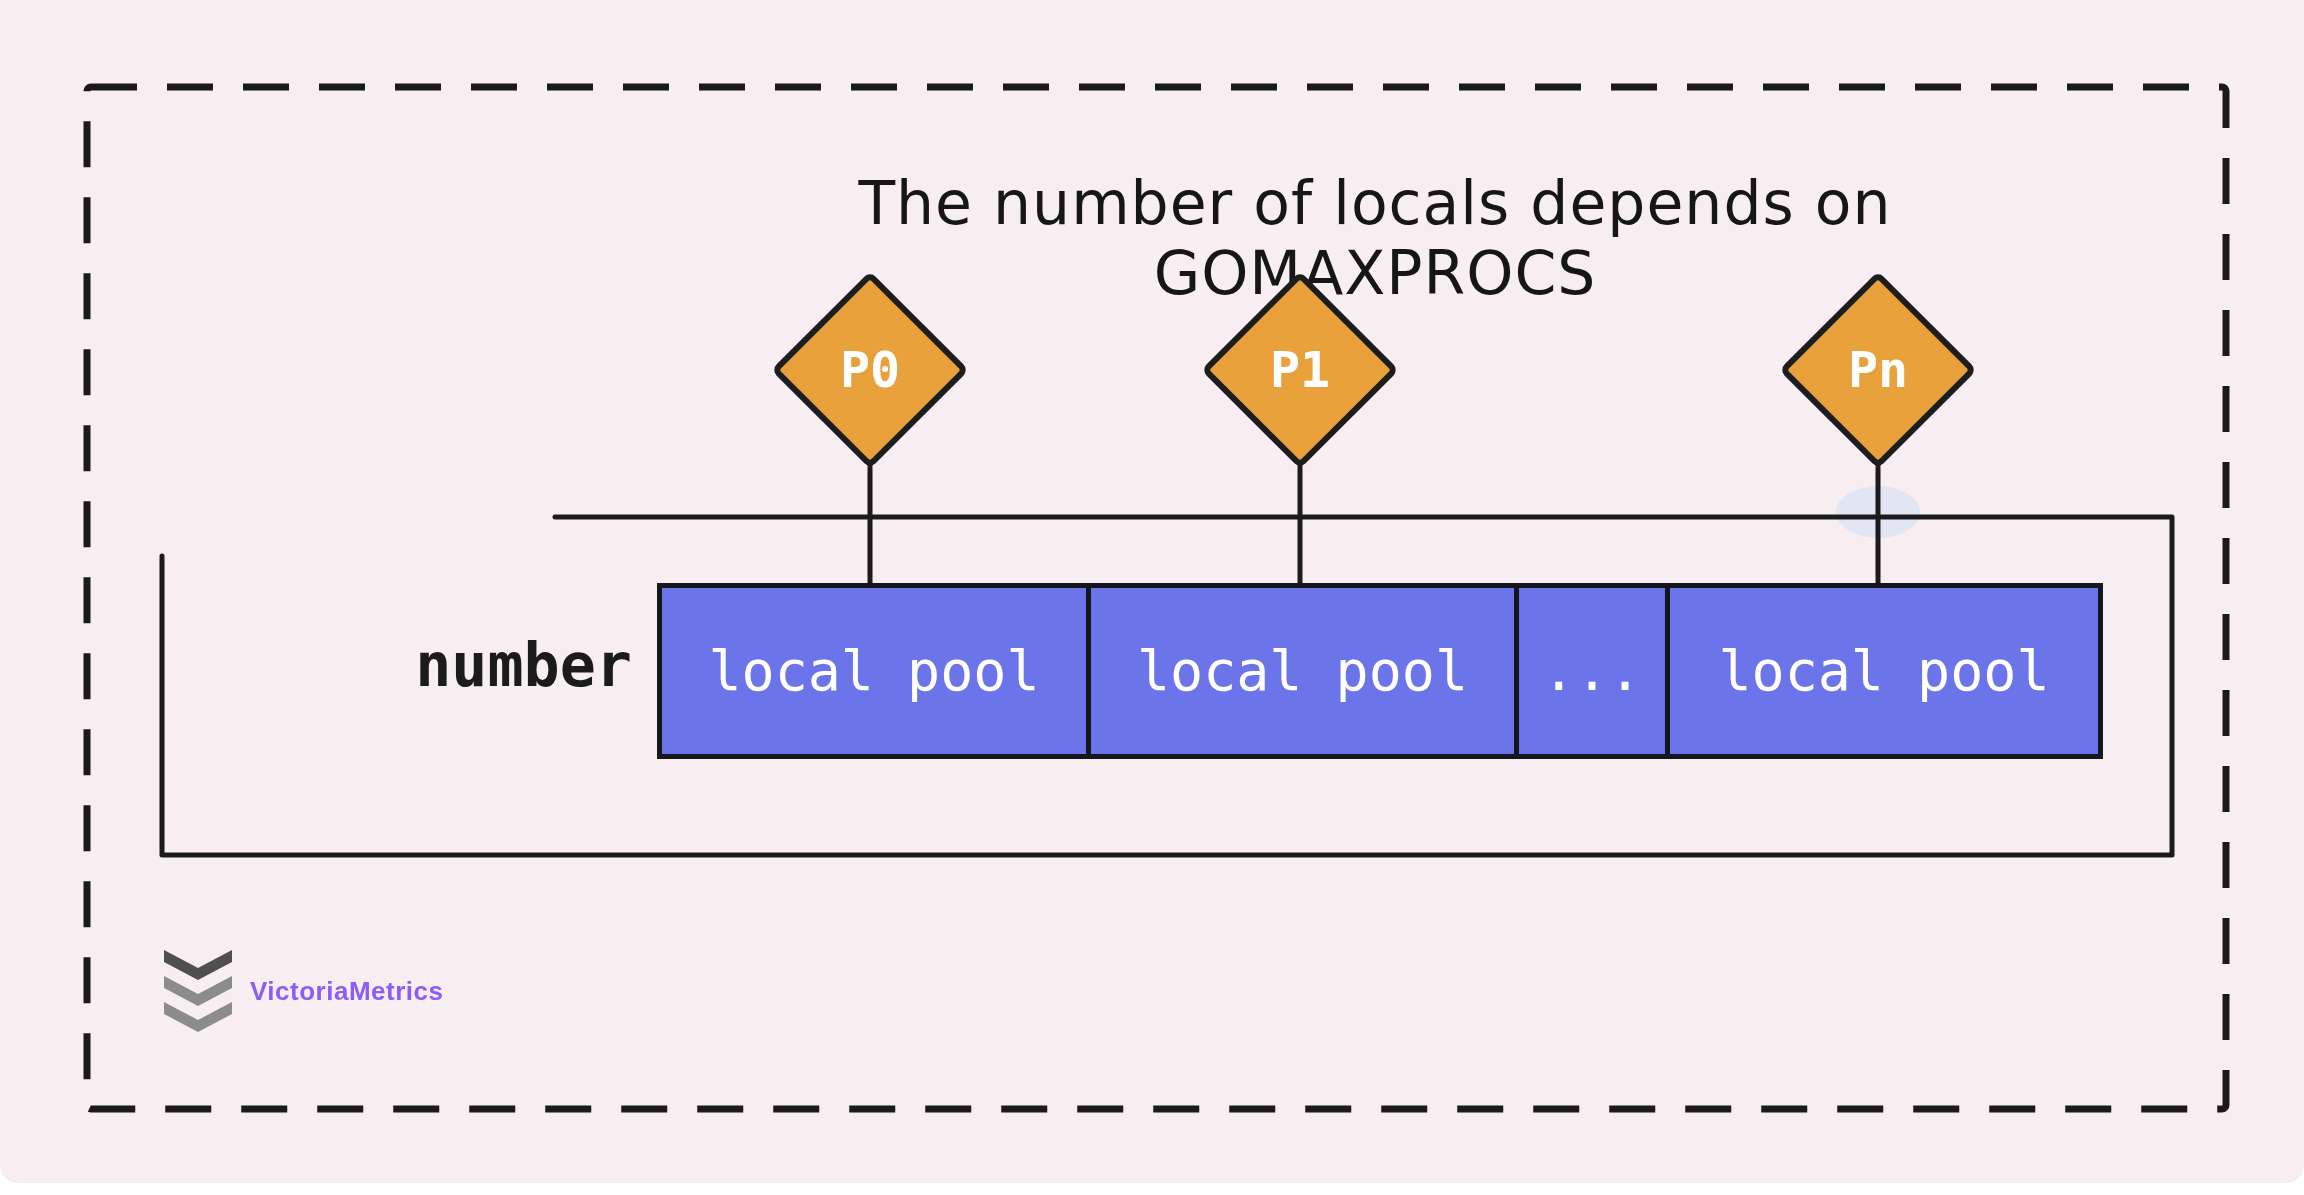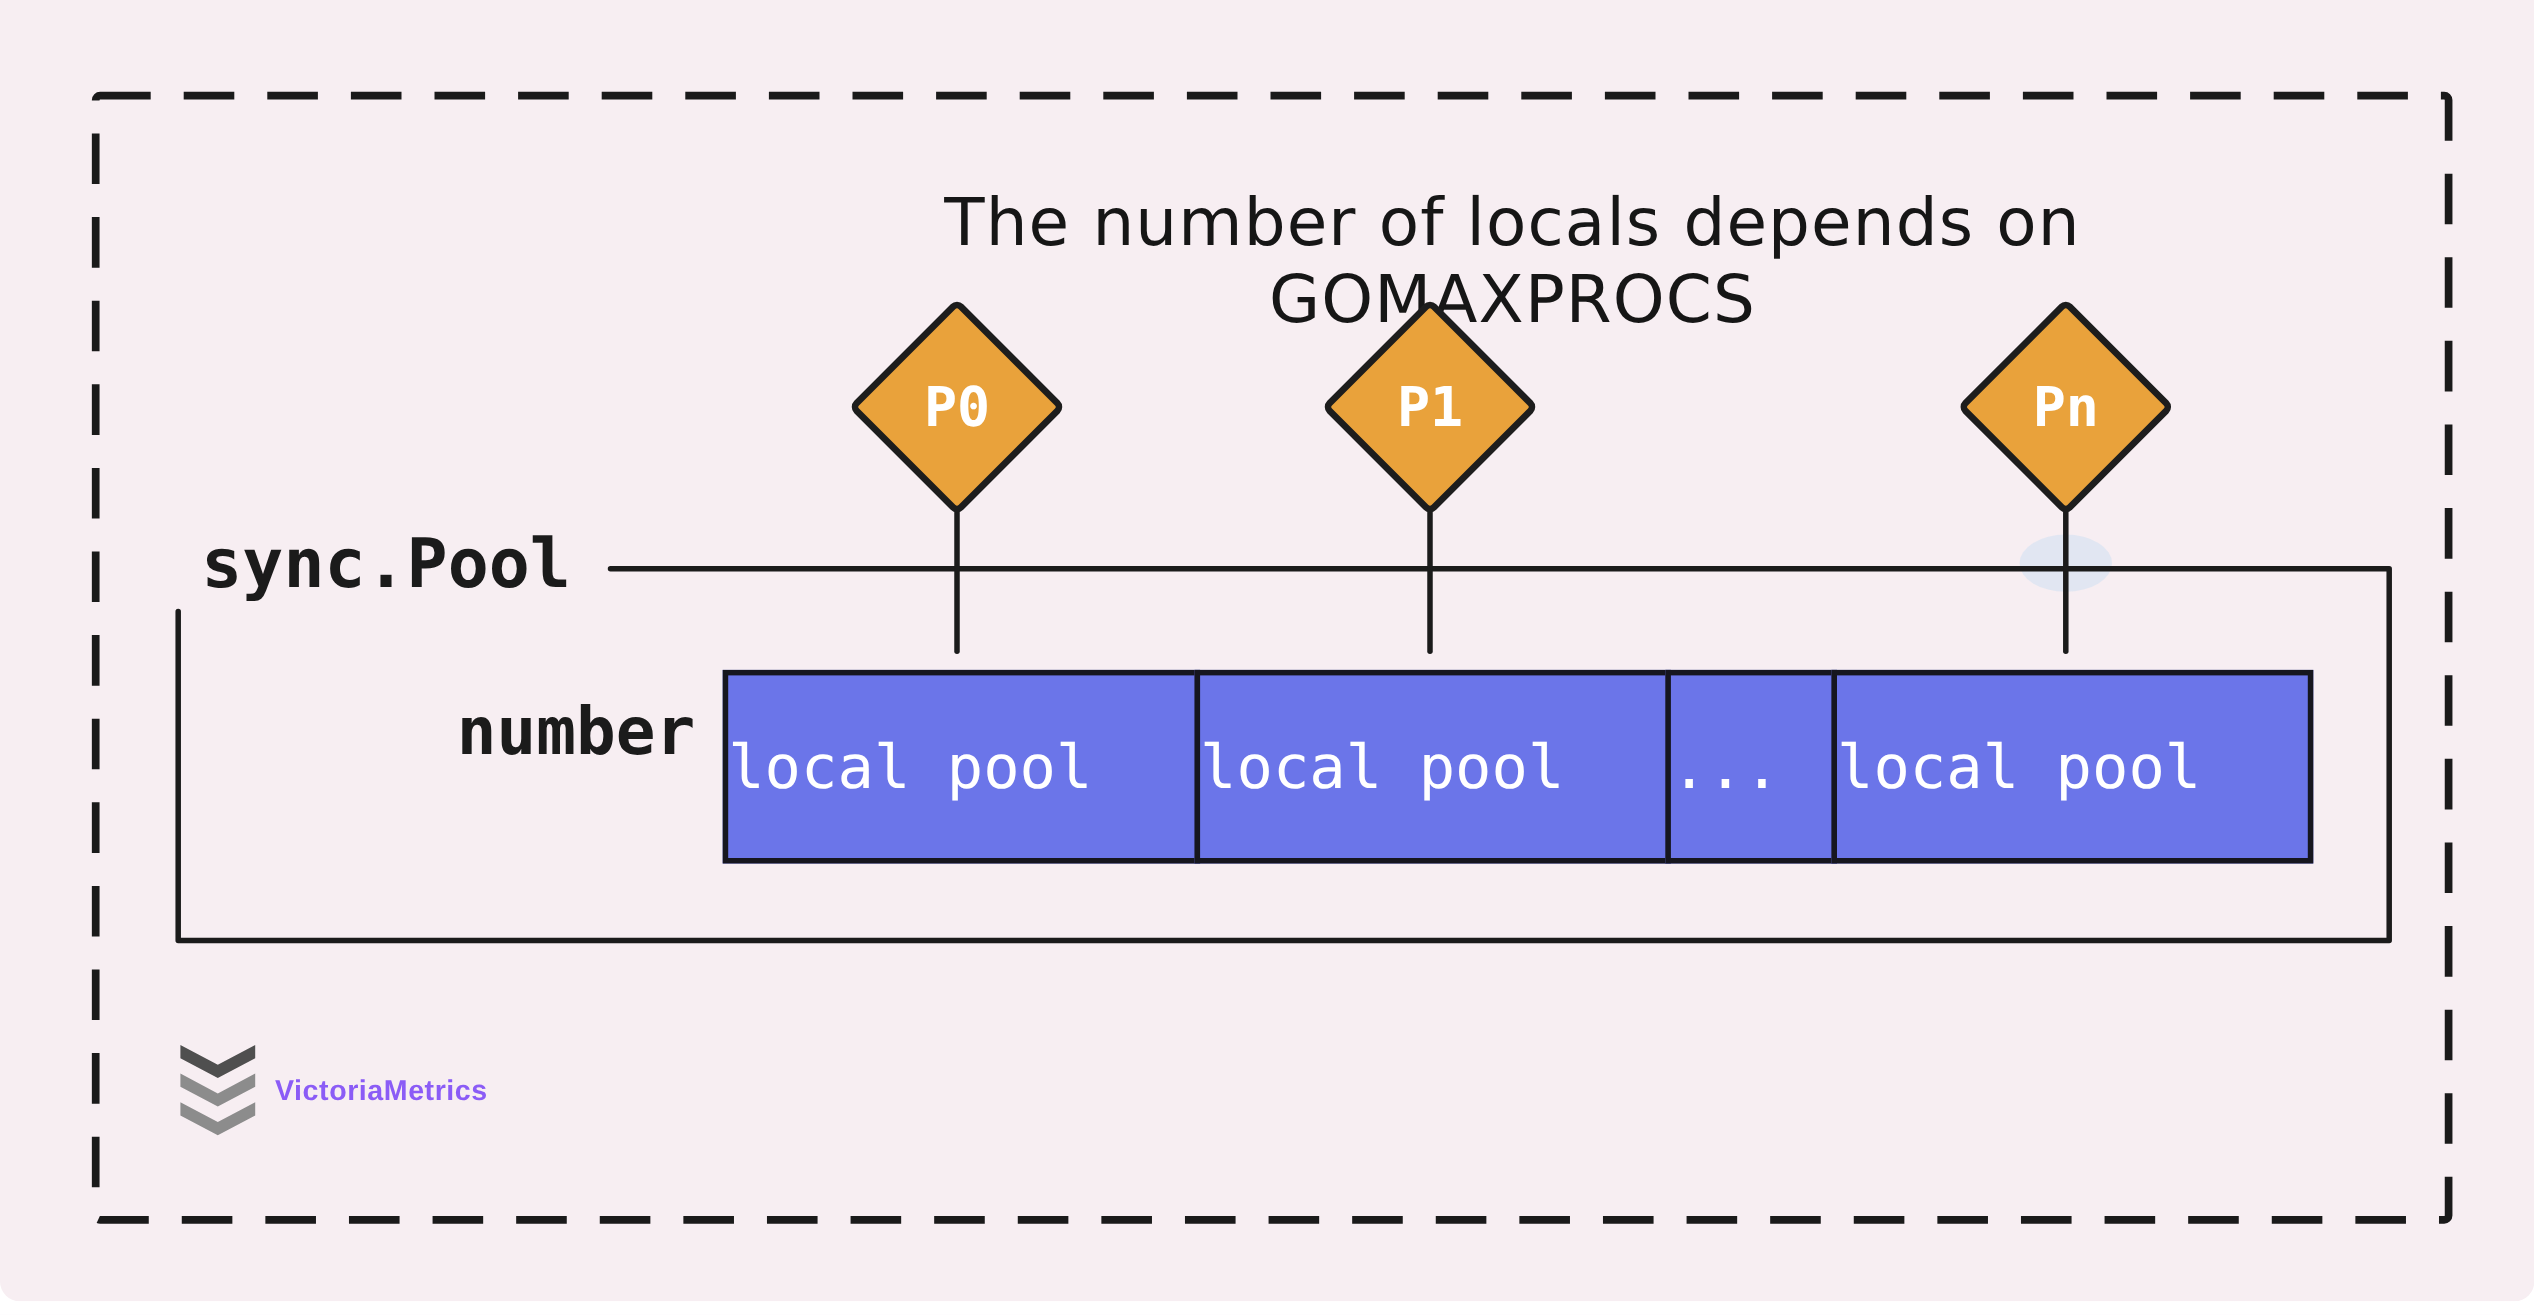--- a/index.html
+++ b/index.html
@@ -86,25 +86,25 @@
     top: 583px;
     display: flex;
   }
   .pool-box {
     box-sizing: border-box;
     height: 176px;
     background: #6b75e9;
     border: 5px solid #16161f;
     display: flex;
     align-items: center;
+    justify-content: center;
     color: #ffffff;
     font-family: "DejaVu Sans Mono", monospace;
     font-size: 55px;
     white-space: nowrap;
-    margin-top: 26px;
   }
   .pool-box + .pool-box { margin-left: -5px; }
   .pool-box.w1 { width: 434px; }
   .pool-box.w2 { width: 433px; }
   .pool-box.w3 { width: 156px; }
   .pool-box.w4 { width: 438px; }
   .logo {
     position: absolute;
     left: 160px;
     top: 948px;
@@ -151,21 +151,20 @@
   <div class="diamond" style="left:800px; top:300px;">
     <span class="dlabel">P0</span>
   </div>
   <div class="diamond" style="left:1230px; top:300px;">
     <span class="dlabel">P1</span>
   </div>
   <div class="diamond" style="left:1808px; top:300px;">
     <span class="dlabel">Pn</span>
   </div>
 
-  <div class="sync-pool-label">sync.Pool</div>
   <div class="locals-label">number</div>
 
   <div class="pool-row">
     <div class="pool-box w1">
       <span>local pool</span>
     </div>
     <div class="pool-box w2">
       <span>local pool</span>
     </div>
     <div class="pool-box w3">

